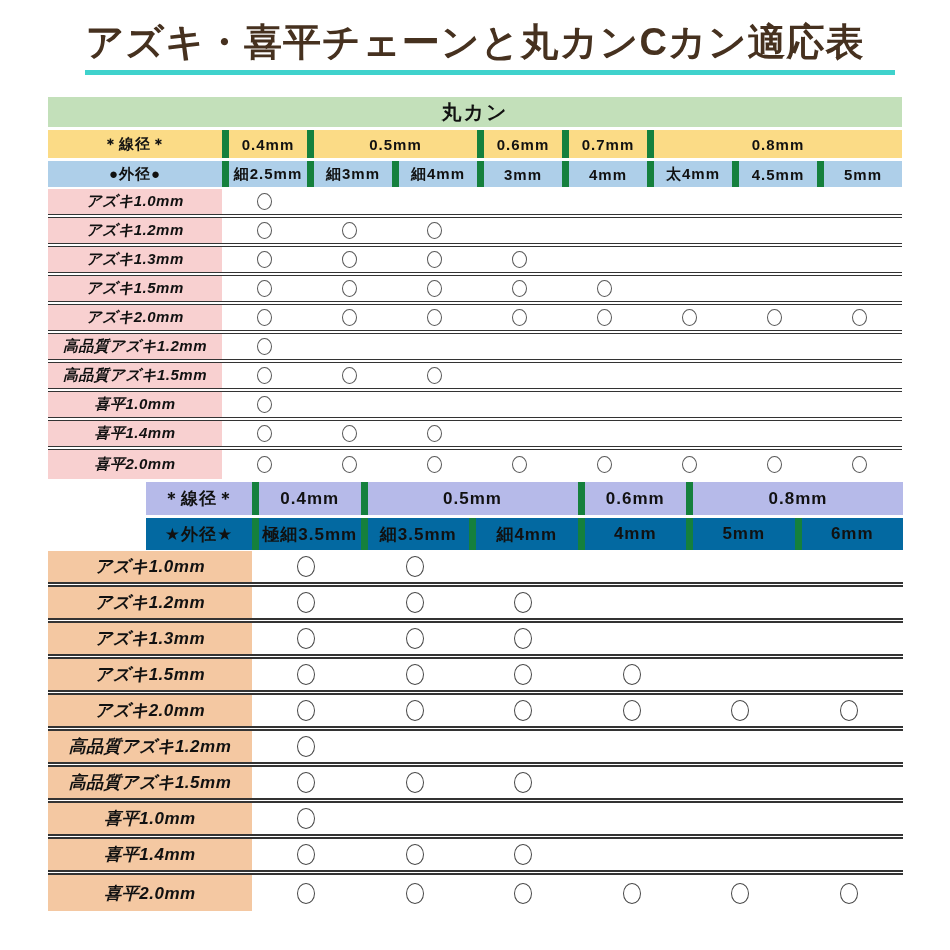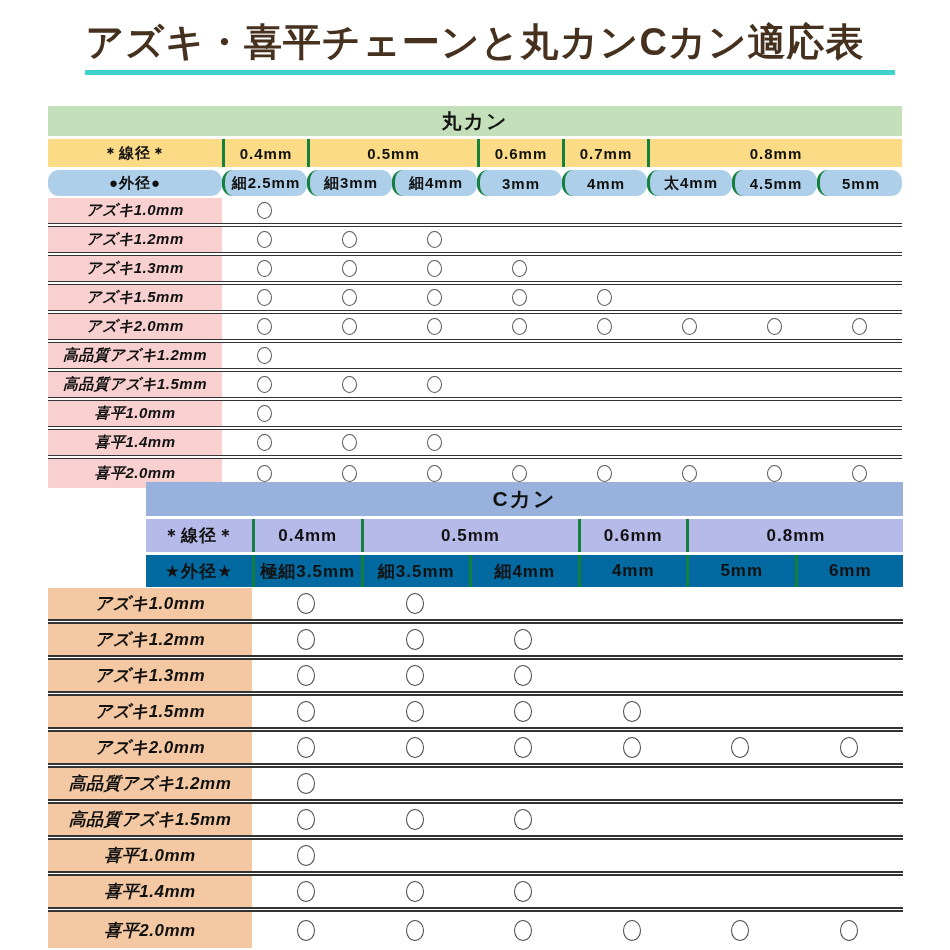--- a/index.html
+++ b/index.html
@@ -28,35 +28,35 @@
   .tbl { position: absolute; }
   .titlebar {
     display: flex; align-items: center; justify-content: center;
     font-weight: 800; letter-spacing: 2px;
   }
   .hrow, .drow { display: grid; box-sizing: border-box; }
   .hrow > div {
     display: flex; align-items: center; justify-content: center;
     font-weight: 800; letter-spacing: 1px; box-sizing: border-box; text-align: center;
   }
-  .hrow > div + div { border-left: 3px solid #15803d; }
+  .hrow > div + div { border-left: 7px solid #15803d; }
   .drow > div {
     display: flex; align-items: center; justify-content: center;
     box-sizing: border-box;
   }
   .row-label { font-weight: 800; letter-spacing: 0.5px; font-style: italic; }
 
   
   .t1 { left: 48px; top: 97px; width: 854px; }
-  .t1 .titlebar { height: 30px; background: #c3e0ba; font-size: 20px; margin-bottom: 3px; margin-top: 9px; }
+  .t1 .titlebar { height: 30px; background: #c3e0ba; font-size: 20px; margin-bottom: 3px; }
   .t1 .hrow, .t1 .drow { grid-template-columns: 174px repeat(8, 85px); }
   .t1 .wire-row { height: 28px; margin-bottom: 3px; }
   .t1 .wire-row > div { background: #fbdb86; font-size: 15px; }
   .t1 .od-row { height: 26px; margin-bottom: 2px; }
-  .t1 .od-row > div { background: #aecfe9; font-size: 15px; border-radius: 11px; }
+  .t1 .od-row > div { background: #aecfe9; font-size: 15px; }
   .t1 .drow { height: 29px; border-bottom: 4px double #333; }
   .t1 .drow:last-child { border-bottom: none; }
   .t1 .row-label { background: #f8d0d0; font-size: 15px; }
   .t1 .mark {
     width: 13px; height: 15px; border: 1.6px solid #585858;
     border-radius: 50%; background: transparent;
   }
 
   
   .t2 { left: 48px; top: 482px; width: 855px; }
@@ -287,21 +287,20 @@
           </div>
           <div>
             <div class="mark"></div>
           </div>
         </div>
       </div>
   </div>
 
   <div class="tbl t2">
     <div class="hdr">
-      <div class="titlebar">Cカン</div>
       <div class="hrow wire-row">
           <div>＊線径＊</div>
           <div>0.4mm</div>
           <div style="grid-column: span 2;">0.5mm</div>
           <div>0.6mm</div>
           <div style="grid-column: span 2;">0.8mm</div>
         </div>
       <div class="hrow od-row">
           <div>★外径★</div>
           <div>極細3.5mm</div>

